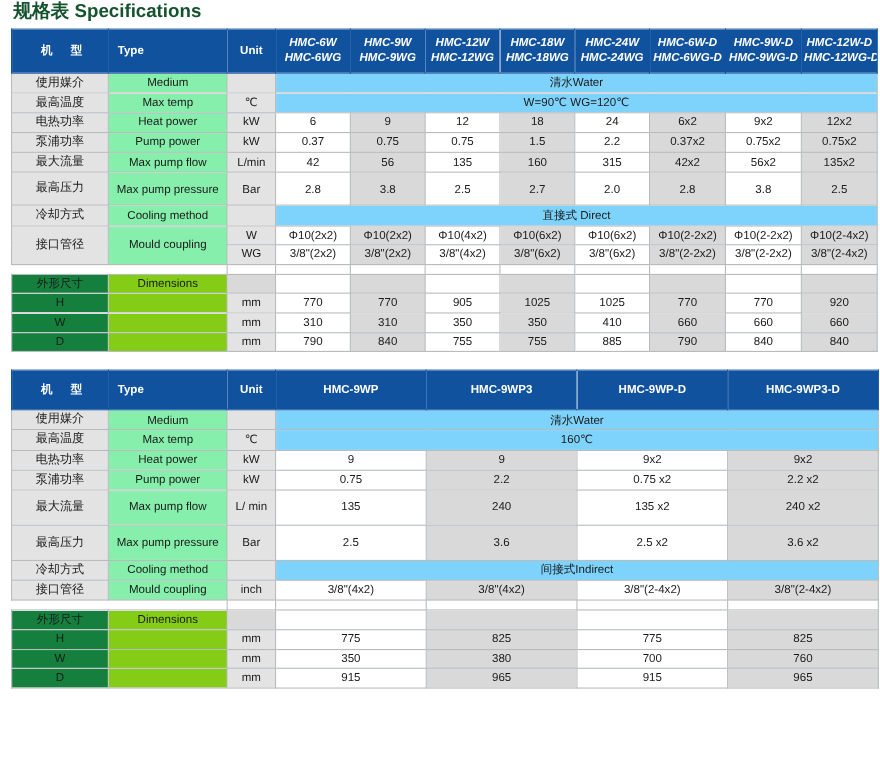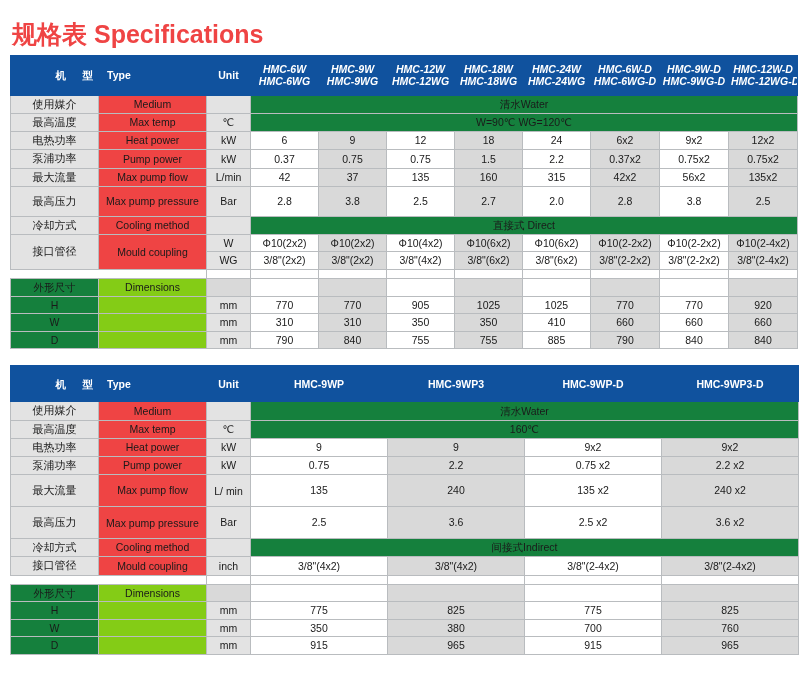--- a/index.html
+++ b/index.html
@@ -6,24 +6,24 @@
   html, body {
     margin: 0; padding: 0;
     width: 800px; height: 700px;
     background: #ffffff;
     font-family: "Liberation Sans", "DejaVu Sans", sans-serif;
     overflow: hidden;
   }
   .page { width: 800px; height: 700px; position: relative; }
 
   .title {
-    font-size: 25px;
+    font-size: 17px;
     font-weight: bold;
-    color: #ef4444;
-    padding: 20px 0 6px 12px;
+    color: #14532d;
+    padding: 0 0 6px 12px;
     letter-spacing: 0px;
     line-height: 1.15;
     white-space: nowrap;
   }
 
   table.spec {
     border-collapse: collapse;
     table-layout: fixed;
     width: 788px;
     margin-left: 10px;
@@ -44,44 +44,44 @@
   
   tr.hdr th {
     background: #10529e;
     color: #ffffff;
     font-weight: bold;
     font-size: 10.5px;
     border: 1px solid #10529e;
     padding: 4px 2px;
     height: 40px;
   }
-  tr.hdr th.left-lbl { text-align: right; padding-left: 8px; letter-spacing: 3px; }
+  tr.hdr th.left-lbl { text-align: center; padding-left: 8px; letter-spacing: 3px; }
   tr.hdr th.left-type { text-align: left; padding-left: 8px; }
   .hdr-two { display: block; font-style: italic; }
 
   
   td.cn {
     background: #e3e3e3;
     text-align: left;
     padding-left: 8px;
     font-size: 11px;
     margin-left: 28px;
   }
   td.en {
-    background: #ef4444;
+    background: #86efac;
     text-align: left;
     padding-left: 8px;
     font-size: 10.5px;
   }
   td.unit { background: #e3e3e3; font-size: 10.5px; }
 
   
   td.d-w { background: #ffffff; }
   td.d-g { background: #d9d9d9; }
-  td.span-w { background: #15803d; }
+  td.span-w { background: #7dd3fc; }
   td.blank-w { background: #ffffff; }
   td.blank-g { background: #d9d9d9; }
 
   .gap-row td {
     border-left: 1px solid #b9bcbf;
     border-right: 1px solid #b9bcbf;
     border-top: none;
     border-bottom: none;
     background: #ffffff;
     height: 9px;
@@ -199,21 +199,21 @@
         <td class="d-g">0.37x2</td>
         <td class="d-w">0.75x2</td>
         <td class="d-g">0.75x2</td>
       </tr>
 
       <tr>
         <td class="cn">最大流量</td>
         <td class="en">Max pump flow</td>
         <td class="unit">L/min</td>
         <td class="d-w">42</td>
-        <td class="d-g">37</td>
+        <td class="d-g">56</td>
         <td class="d-w">135</td>
         <td class="d-g">160</td>
         <td class="d-w">315</td>
         <td class="d-g">42x2</td>
         <td class="d-w">56x2</td>
         <td class="d-g">135x2</td>
       </tr>
 
       <tr style="height:30px">
         <td class="cn">最高压力</td>

